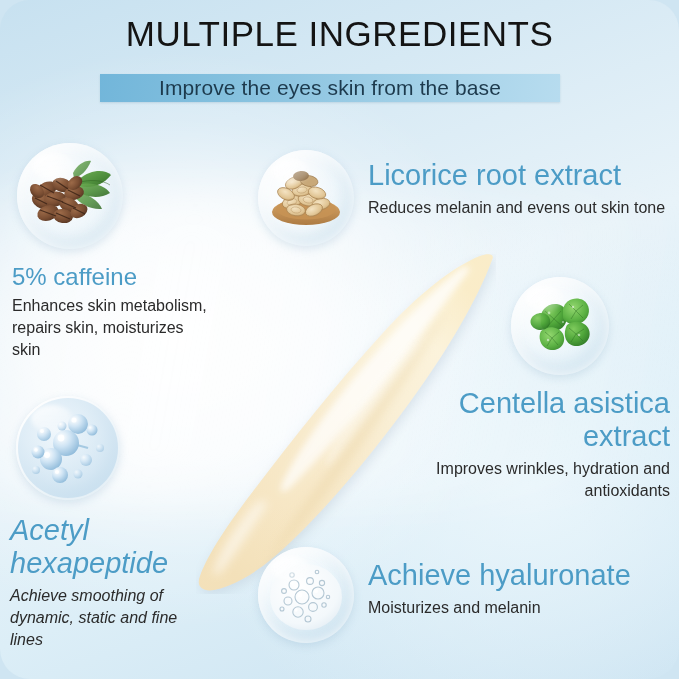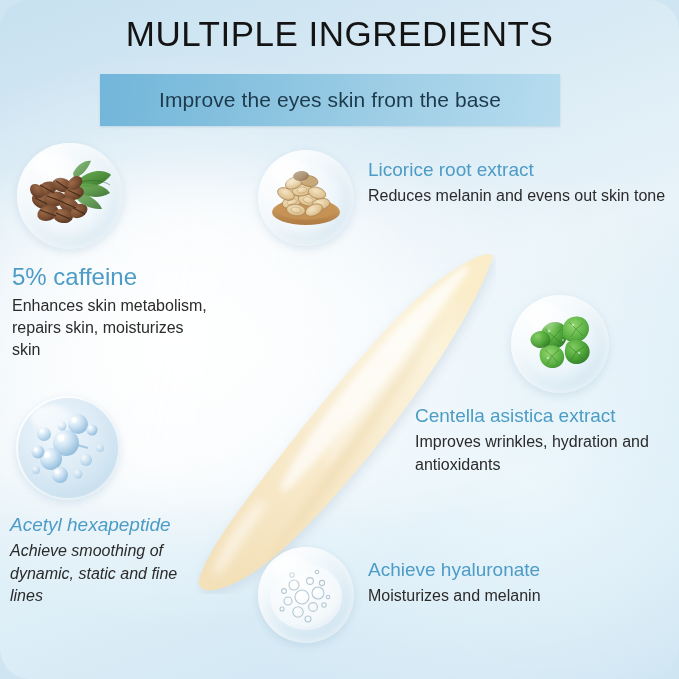--- a/index.html
+++ b/index.html
@@ -32,21 +32,21 @@
   
   .title {
     position:absolute; left:0; top:14px; width:679px;
     text-align:center;
     font-size:35px; font-weight:400; letter-spacing:0.5px;
     color:#141414; line-height:1.15;
     white-space:nowrap;
   }
   .subtitle-banner {
     position:absolute; left:100px; top:74px;
-    width:460px; height:52px;
+    width:460px; height:28px;
     background:linear-gradient(100deg, #72b6da 0%, #84c0de 28%, #9ecee6 62%, #b7dcef 100%);
     display:flex; align-items:center; justify-content:center;
     box-shadow:0 1px 2px rgba(60,110,140,0.18);
   }
   .subtitle-banner span {
     font-size:21px; color:#1d3a4d; letter-spacing:0.1px; white-space:nowrap;
   }
 
   
   .cream-swatch {
@@ -75,36 +75,36 @@
     border-radius:50%;
     background:linear-gradient(150deg, rgba(255,255,255,0.92), rgba(255,255,255,0.06));
     filter:blur(2px);
     pointer-events:none;
   }
   .bubble svg { position:absolute; inset:0; width:100%; height:100%; }
 
   .ing-head {
     color:#4c9cc6; font-size:24px; font-weight:400; line-height:1.13;
   }
-  .ing-head.big { font-size:19px; }
+  .ing-head.big { font-size:29px; }
   .ing-body {
     color:#2b2b2b; font-size:16px; line-height:1.38; margin-top:5px;
   }
 
   
   #ing-caffeine        { left:12px;  top:143px; width:200px; }
   #ing-caffeine .bubble{ width:106px; height:106px; margin-left:5px; }
   #ing-caffeine .txt   { margin-top:14px; }
 
   #ing-licorice        { left:258px; top:150px; width:420px; }
   #ing-licorice .row   { display:flex; align-items:flex-start; gap:14px; }
   #ing-licorice .bubble{ width:96px; height:96px; flex:0 0 96px; }
   #ing-licorice .txt   { padding-top:9px; }
 
-  #ing-centella        { left:415px; top:295px; width:255px; }
+  #ing-centella        { left:415px; top:277px; width:255px;text-align:right; }
   #ing-centella .bubble{ width:98px; height:98px; margin-left:96px; }
   #ing-centella .txt   { margin-top:12px; }
 
   #ing-acetyl          { left:10px;  top:396px; width:195px;font-style:italic; }
   #ing-acetyl .bubble  { width:104px; height:104px; margin-left:6px; }
   #ing-acetyl .txt     { margin-top:14px; }
 
   #ing-sodium          { left:258px; top:547px; width:420px; }
   #ing-sodium .row     { display:flex; align-items:flex-start; gap:14px; }
   #ing-sodium .bubble  { width:96px; height:96px; flex:0 0 96px; }

